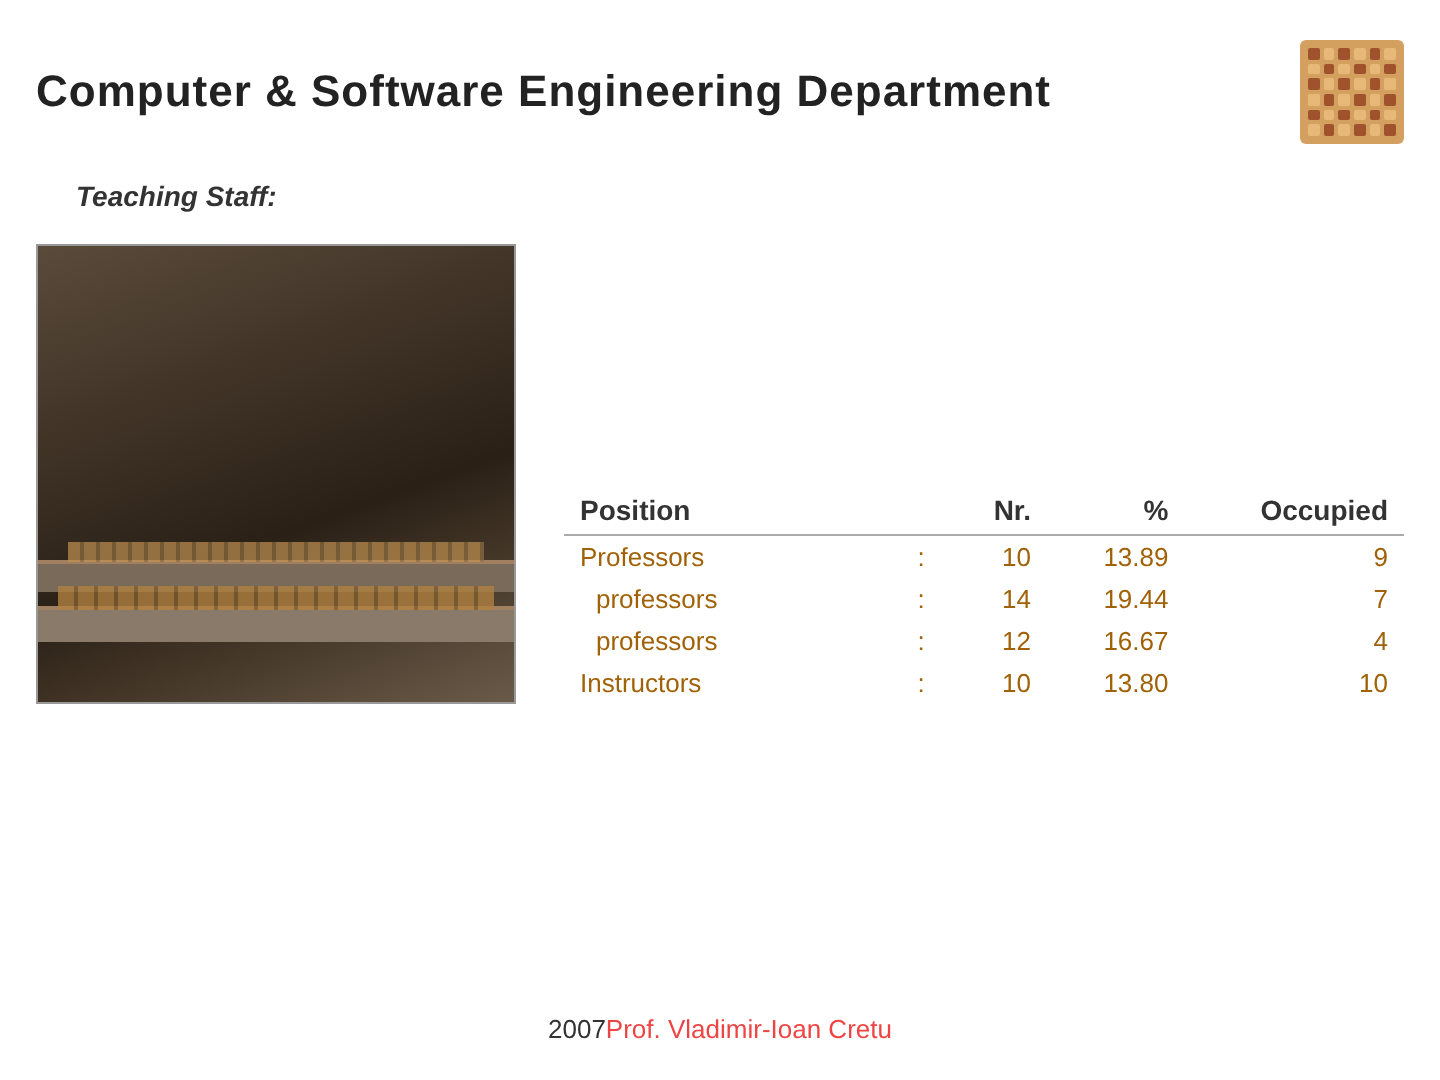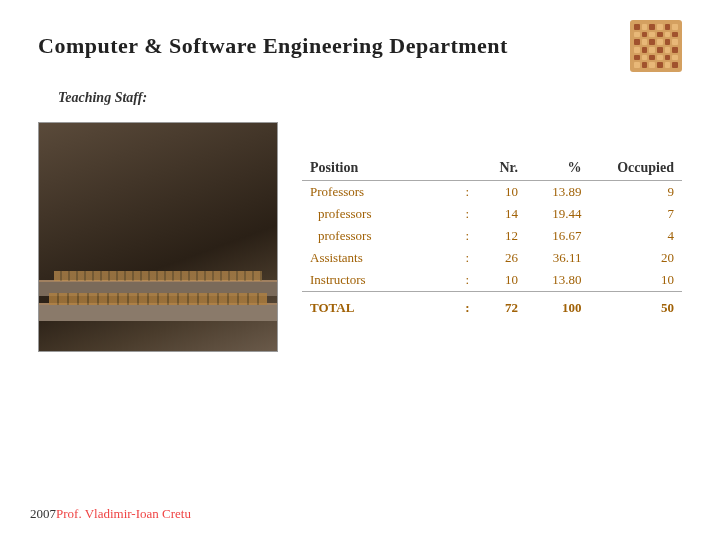--- a/index.html
+++ b/index.html
@@ -8,22 +8,21 @@
       height: 540px;
       background: #ffffff;
       font-family: Arial, sans-serif;
       overflow: hidden;
     }
     .page {
       width: 720px;
       height: 540px;
       background: #ffffff;
       position: relative;
-      padding: 20px 38px;
-      font-family: Liberation Serif, serif;
+      padding: 20px 18px;
     }
     .header {
       display: flex;
       align-items: center;
       justify-content: space-between;
       margin-bottom: 18px;
     }
     .title {
       font-size: 22px;
       font-weight: bold;
@@ -53,21 +52,21 @@
       font-style: italic;
       font-weight: bold;
       color: #333;
       margin-bottom: 16px;
       margin-left: 20px;
     }
     .content-area {
       display: flex;
       flex-direction: row;
       gap: 24px;
-      align-items: center;
+      align-items: flex-end;
     }
     .photo-box {
       width: 240px;
       height: 230px;
       background: linear-gradient(160deg, #5a4a3a 0%, #3a2e22 40%, #2a2016 60%, #4a3c2c 80%, #6a5a4a 100%);
       flex-shrink: 0;
       border: 1px solid #999;
       position: relative;
       overflow: hidden;
     }
@@ -144,21 +143,21 @@
       color: #222;
       border-top: 1px solid #aaa;
       padding-top: 8px !important;
     }
     .footer {
       position: absolute;
       bottom: 18px;
       left: 30px;
       right: 30px;
       display: flex;
-      justify-content: flex-start;
+      justify-content: center;
       align-items: center;
     }
     .footer-year {
       font-size: 13px;
       color: #333;
     }
     .footer-author {
       font-size: 13px;
       color: #ef4444;
     }
@@ -251,39 +250,25 @@
             <td class="num">7</td>
           </tr>
           <tr>
             <td style="padding-left: 16px;">professors</td>
             <td class="colon">:</td>
             <td class="num">12</td>
             <td class="num">16.67</td>
             <td class="num">4</td>
           </tr>
           <tr>
-            <td>Assistants</td>
-            <td class="colon">:</td>
-            <td class="num">26</td>
-            <td class="num">36.11</td>
-            <td class="num">20</td>
-          </tr>
-          <tr>
             <td>Instructors</td>
             <td class="colon">:</td>
             <td class="num">10</td>
             <td class="num">13.80</td>
             <td class="num">10</td>
-          </tr>
-          <tr class="total-row">
-            <td>TOTAL</td>
-            <td class="colon">:</td>
-            <td class="num">72</td>
-            <td class="num">100</td>
-            <td class="num">50</td>
           </tr>
         </tbody>
       </table>
     </div>
   </div>
 
   <div class="footer">
     <span class="footer-year">2007</span>
     <span class="footer-author">Prof. Vladimir-Ioan Cretu</span>
   </div>

